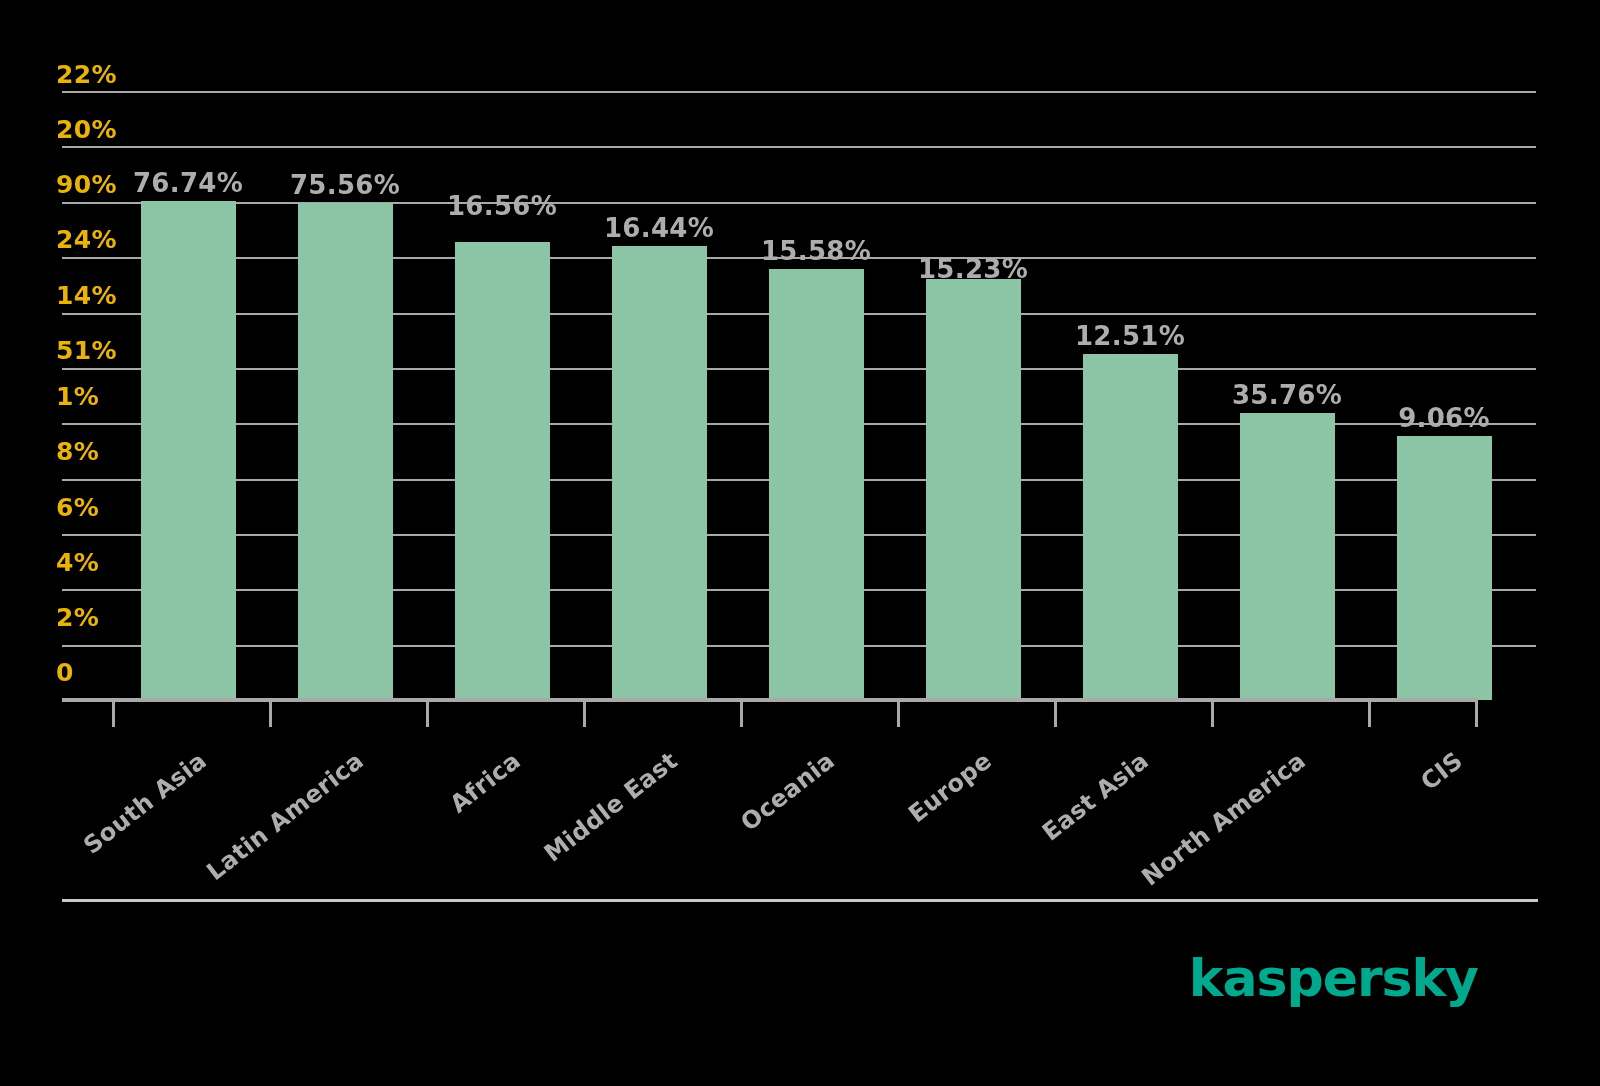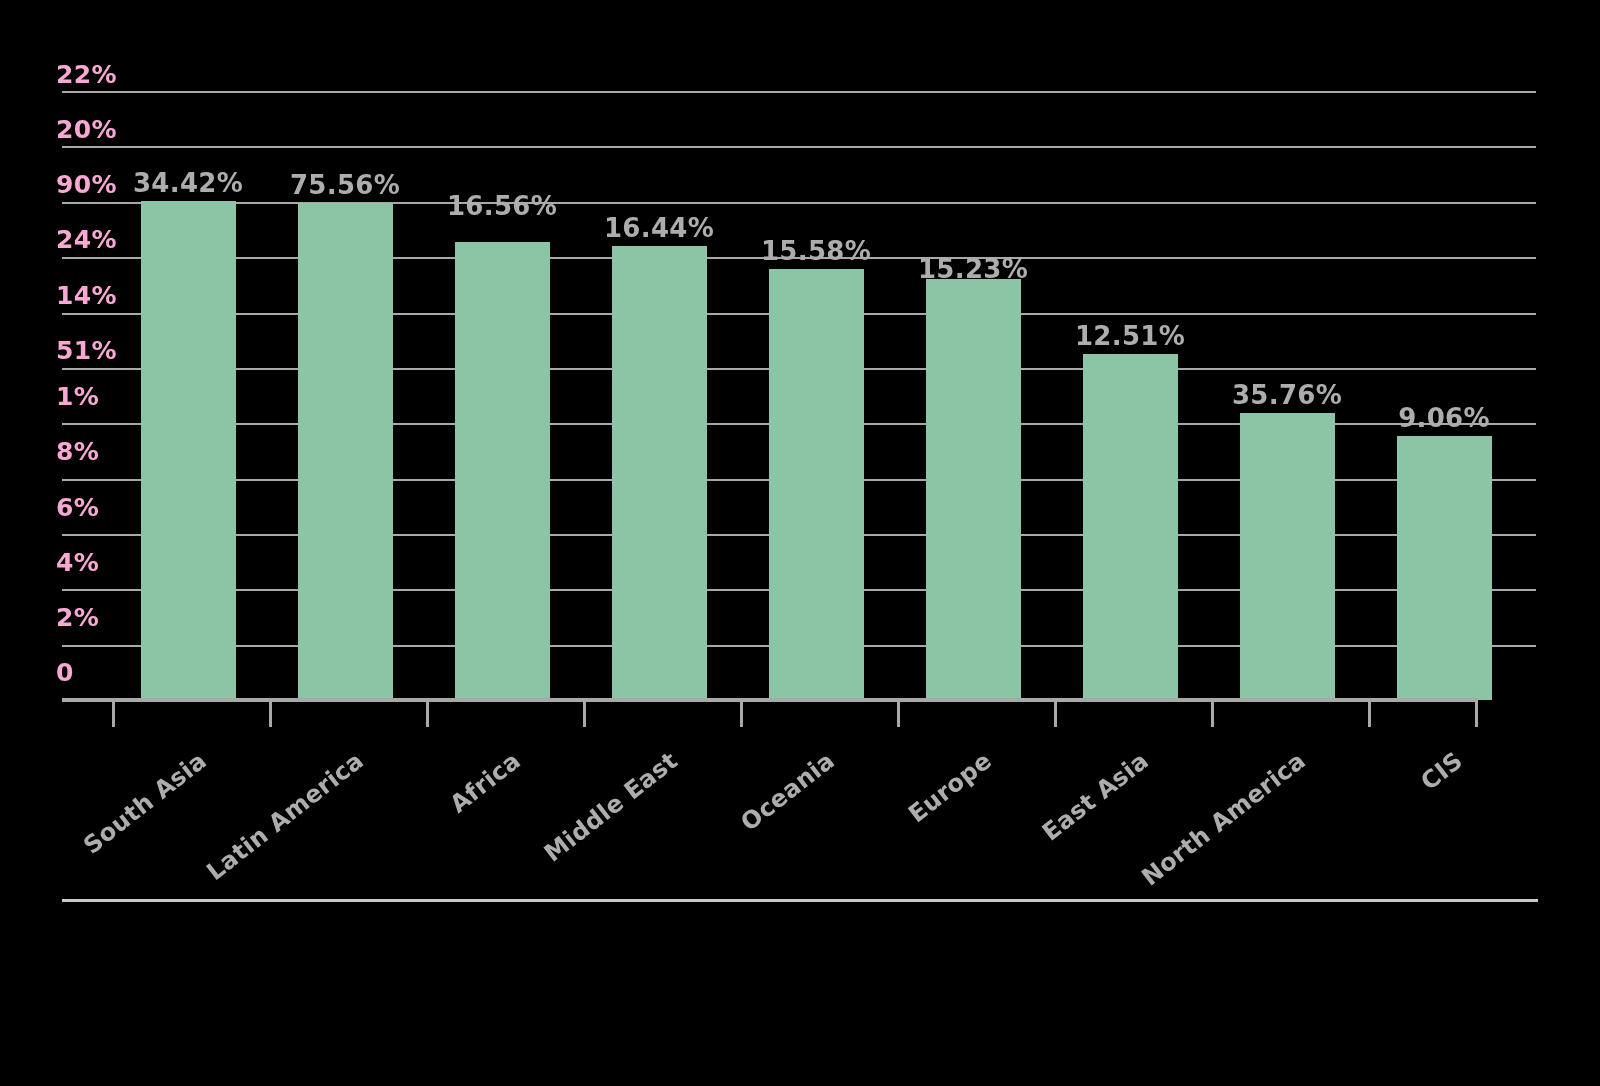--- a/index.html
+++ b/index.html
@@ -36,21 +36,21 @@
     width: 1474px;
     height: 2px;
     background: #A9A9A9;
   }
 
   .ytick-label {
     position: absolute;
     left: 56px;
     width: 72px;
     text-align: left;
-    color: #f9a8d4;
+    color: #eab308;
     font-size: 25px;
     font-weight: bold;
     letter-spacing: 0.3px;
     line-height: 1;
     white-space: nowrap;
   }
 
   
   #axis-line {
     position: absolute;
@@ -168,21 +168,21 @@
     <div class="bar" style="left:141px; top:201px; height:499px"></div>
     <div class="bar" style="left:298px; top:203px; height:497px"></div>
     <div class="bar" style="left:455px; top:242px; height:458px"></div>
     <div class="bar" style="left:612px; top:246px; height:454px"></div>
     <div class="bar" style="left:769px; top:269px; height:431px"></div>
     <div class="bar" style="left:926px; top:279px; height:421px"></div>
     <div class="bar" style="left:1083px; top:354px; height:346px"></div>
     <div class="bar" style="left:1240px; top:413px; height:287px"></div>
     <div class="bar" style="left:1397px; top:436px; height:264px"></div>
 
-    <div class="bar-value" style="left:98px; top:170px">34.42%</div>
+    <div class="bar-value" style="left:98px; top:170px">76.74%</div>
     <div class="bar-value" style="left:255px; top:172px">75.56%</div>
     <div class="bar-value" style="left:412px; top:193px">16.56%</div>
     <div class="bar-value" style="left:569px; top:215px">16.44%</div>
     <div class="bar-value" style="left:726px; top:238px">15.58%</div>
     <div class="bar-value" style="left:883px; top:256px">15.23%</div>
     <div class="bar-value" style="left:1040px; top:323px">12.51%</div>
     <div class="bar-value" style="left:1197px; top:382px">35.76%</div>
     <div class="bar-value" style="left:1354px; top:405px">9.06%</div>
 
     <div id="axis-line"></div>
@@ -204,14 +204,15 @@
     <div class="xcat-label" style="left:467px; top:748px; width:200px;">Middle East</div>
     <div class="xcat-label" style="left:624px; top:748px; width:200px;">Oceania</div>
     <div class="xcat-label" style="left:781px; top:748px; width:200px;">Europe</div>
     <div class="xcat-label" style="left:938px; top:748px; width:200px;">East Asia</div>
     <div class="xcat-label" style="left:1095px; top:748px; width:200px;">North America</div>
     <div class="xcat-label" style="left:1252px; top:748px; width:200px;">CIS</div>
 
   </div>
 
   <div id="footer-rule"></div>
+  <div id="brand-logo">kaspersky</div>
 
 </div>
 
 </body></html>

